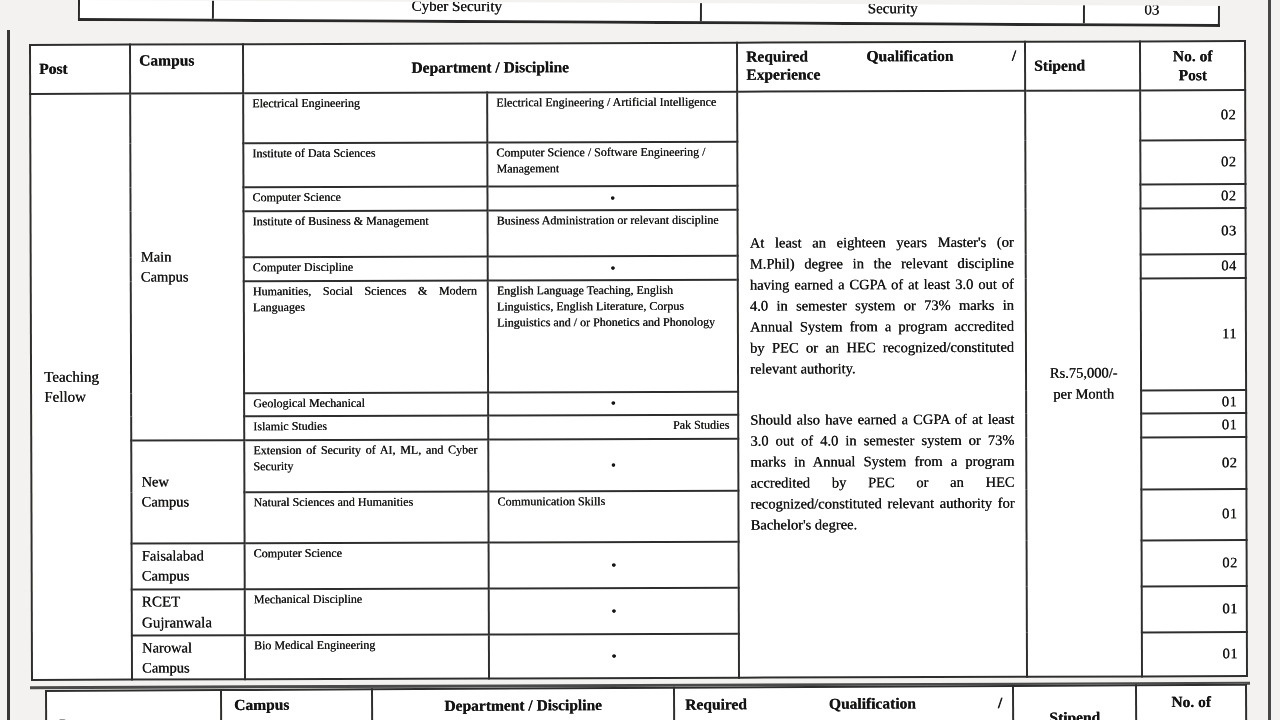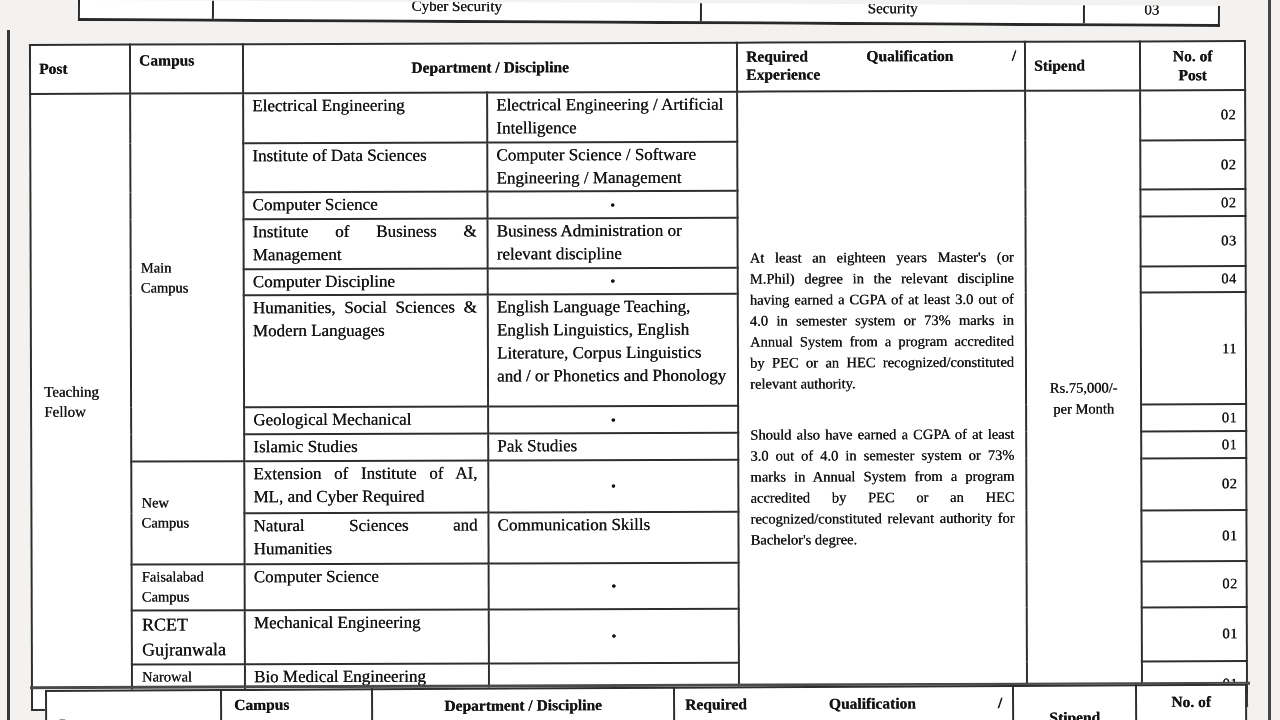--- a/index.html
+++ b/index.html
@@ -21,22 +21,22 @@
   .top-row{position:absolute;left:0;top:-11px;height:32px;width:1142px;display:flex;border-bottom:3px solid #2e2e2e;border-right:2px solid #2e2e2e;border-left:2px solid #2e2e2e;box-sizing:border-box;background:#fdfdfc;}
   .top-cell{box-sizing:border-box;border-left:2px solid #2e2e2e;line-height:30px;text-align:center;font-size:15px;overflow:hidden;}
   .top-cell:first-child{border-left:none;}
 
   
   table{border-collapse:collapse;table-layout:fixed;background:#fdfdfc;}
   #main-table{position:absolute;left:30px;top:42px;width:1215px;transform:rotate(-0.18deg);}
   #main-table th,#main-table td{border:2px solid #333;box-sizing:border-box;overflow:hidden;}
   #main-table{border:2.5px solid #222;}
   th{font-weight:700;font-size:15.5px;vertical-align:middle;padding:4px 8px;text-align:left;}
-  td{font-size:17px;line-height:1.34;padding:1px 8px;vertical-align:top;}
-  .ctr{text-align:left;margin-left:27px;}
+  td{font-size:12px;line-height:1.34;padding:1px 8px;vertical-align:top;}
+  .ctr{text-align:right;margin-left:27px;}
   .mid{vertical-align:middle;}
   .pre{white-space:pre-line;}
   .post-cell{padding-left:12px;font-size:15px;}
   .campus-cell{padding-left:9px;font-size:14.5px;line-height:1.4;}
   .deptA{text-align:justify;padding-right:10px;}
   .dot{text-align:center;vertical-align:middle;font-size:12px;font-weight:700;}
   .qual-cell{padding:6px 11px;font-size:14.5px;line-height:21px;text-align:justify;}
   .qual-cell .p2{margin-top:30px;}
   .stipend-cell{text-align:center;font-size:14.5px;line-height:1.45;}
   .num-cell{text-align:right;vertical-align:middle;font-size:14.5px;letter-spacing:0.5px;}
@@ -148,40 +148,40 @@
       <td class="num-cell txt">01</td>
     </tr>
     <tr style="height:22px">
       <td class="deptA txt">Islamic Studies</td>
       <td class="ctr txt">Pak Studies</td>
       <td class="num-cell txt">01</td>
     </tr>
     <tr style="height:52px">
       <td class="campus-cell mid pre txt" rowspan="2">New
 Campus</td>
-      <td class="deptA txt">Extension of Institute of AI, ML, and Cyber Required</td>
+      <td class="deptA txt">Extension of Security of AI, ML, and Cyber Security</td>
       <td class="dot txt">•</td>
       <td class="num-cell txt">02</td>
     </tr>
     <tr style="height:51px">
       <td class="deptA txt">Natural Sciences and Humanities</td>
       <td class="txt">Communication Skills</td>
       <td class="num-cell txt">01</td>
     </tr>
     <tr style="height:46px">
       <td class="campus-cell pre txt">Faisalabad
 Campus</td>
       <td class="deptA txt">Computer Science</td>
       <td class="dot txt">•</td>
       <td class="num-cell txt">02</td>
     </tr>
     <tr style="height:44px">
-      <td class="campus-cell pre txt" style="font-size:18px;">RCET
+      <td class="campus-cell pre txt" style="font-size:15px;">RCET
 Gujranwala</td>
-      <td class="deptA txt">Mechanical Engineering</td>
+      <td class="deptA txt">Mechanical Discipline</td>
       <td class="dot txt">•</td>
       <td class="num-cell txt">01</td>
     </tr>
     <tr style="height:44px">
       <td class="campus-cell pre txt">Narowal
 Campus</td>
       <td class="deptA txt">Bio Medical Engineering</td>
       <td class="dot txt">•</td>
       <td class="num-cell txt">01</td>
     </tr>

